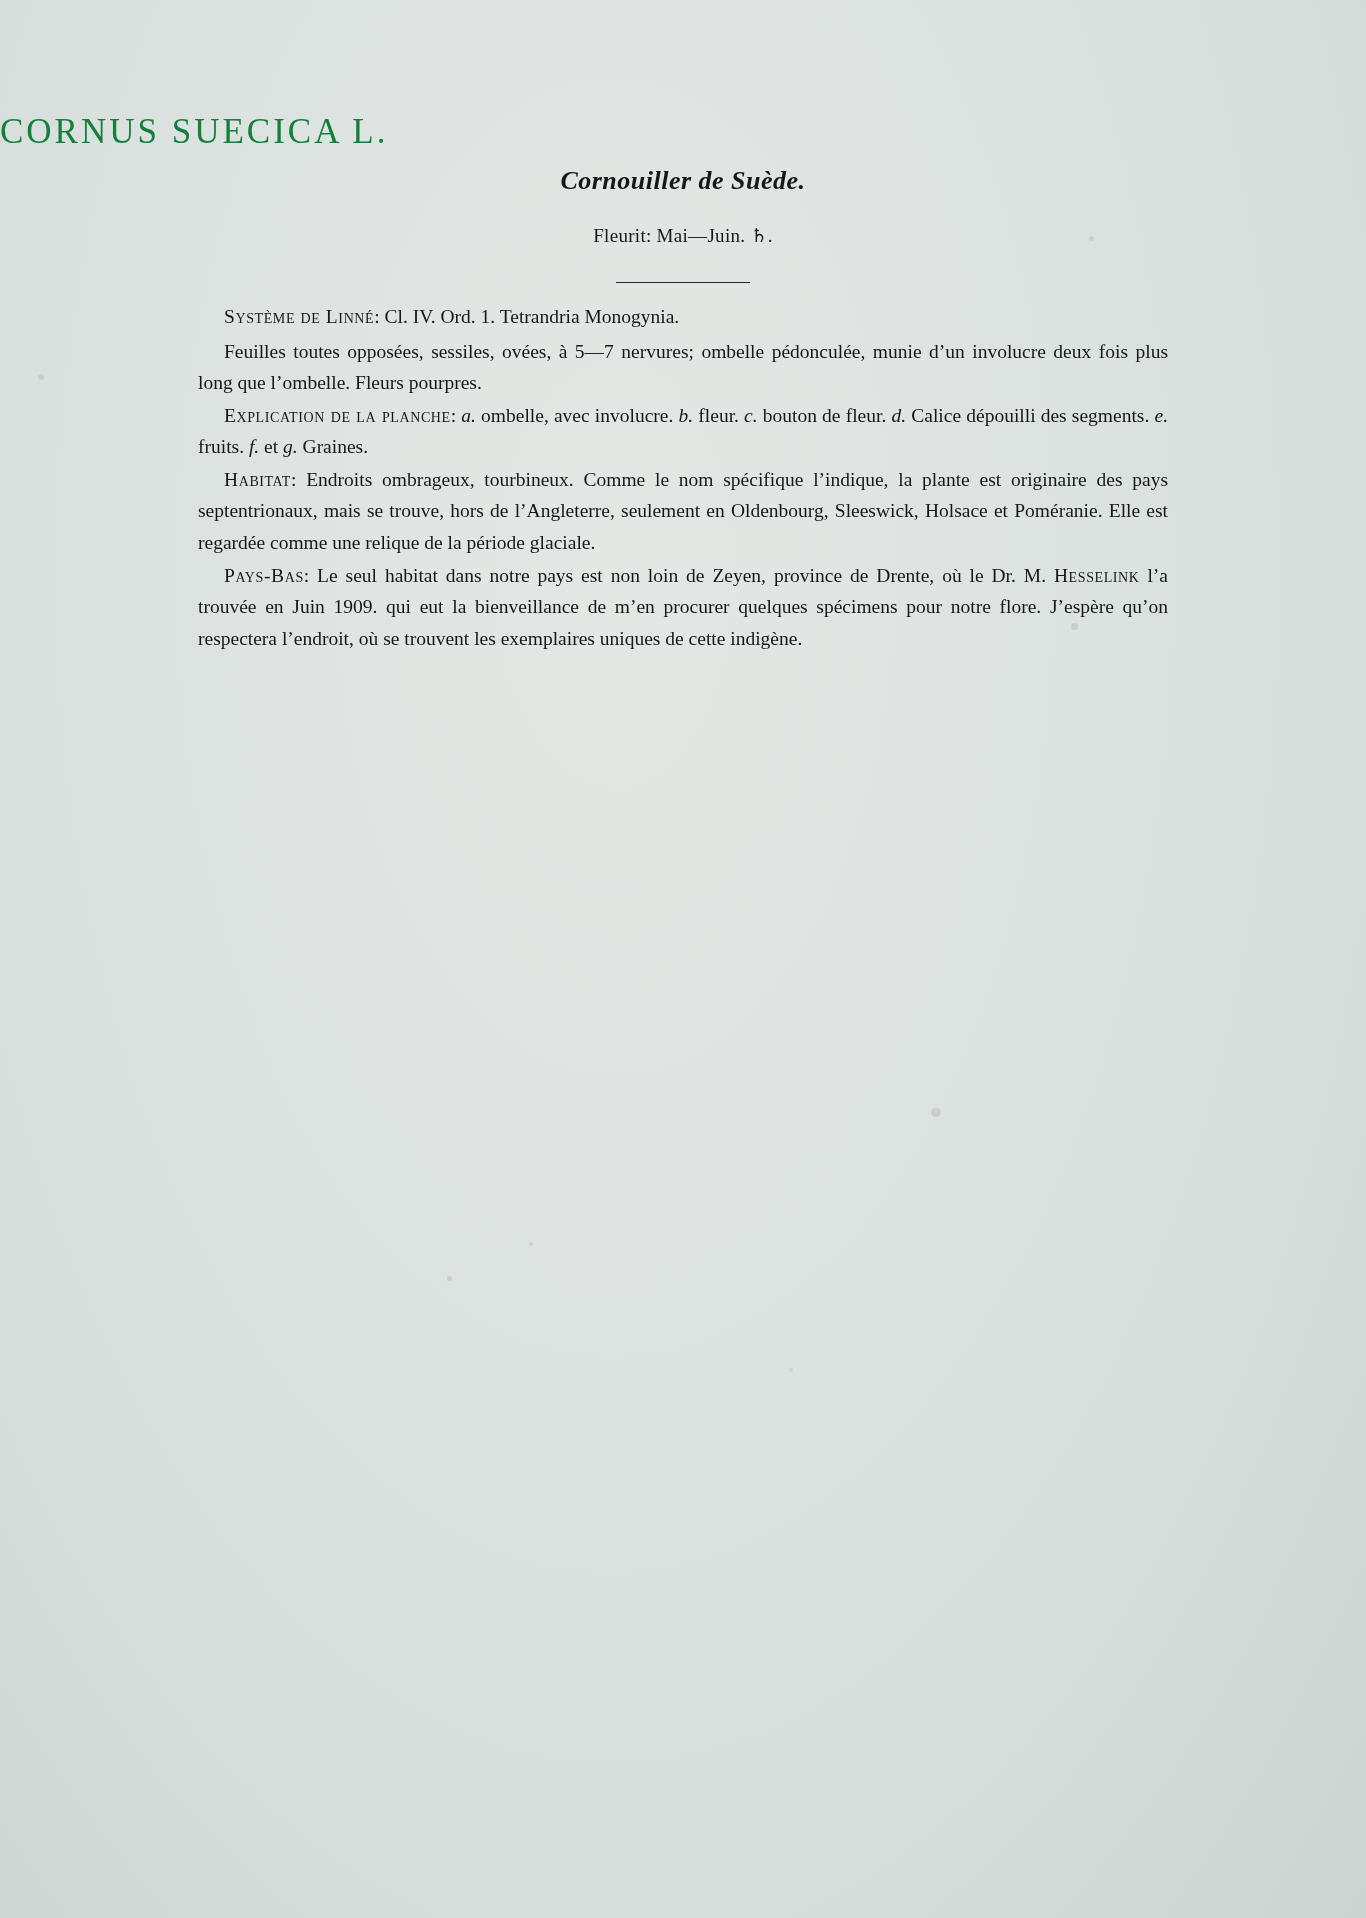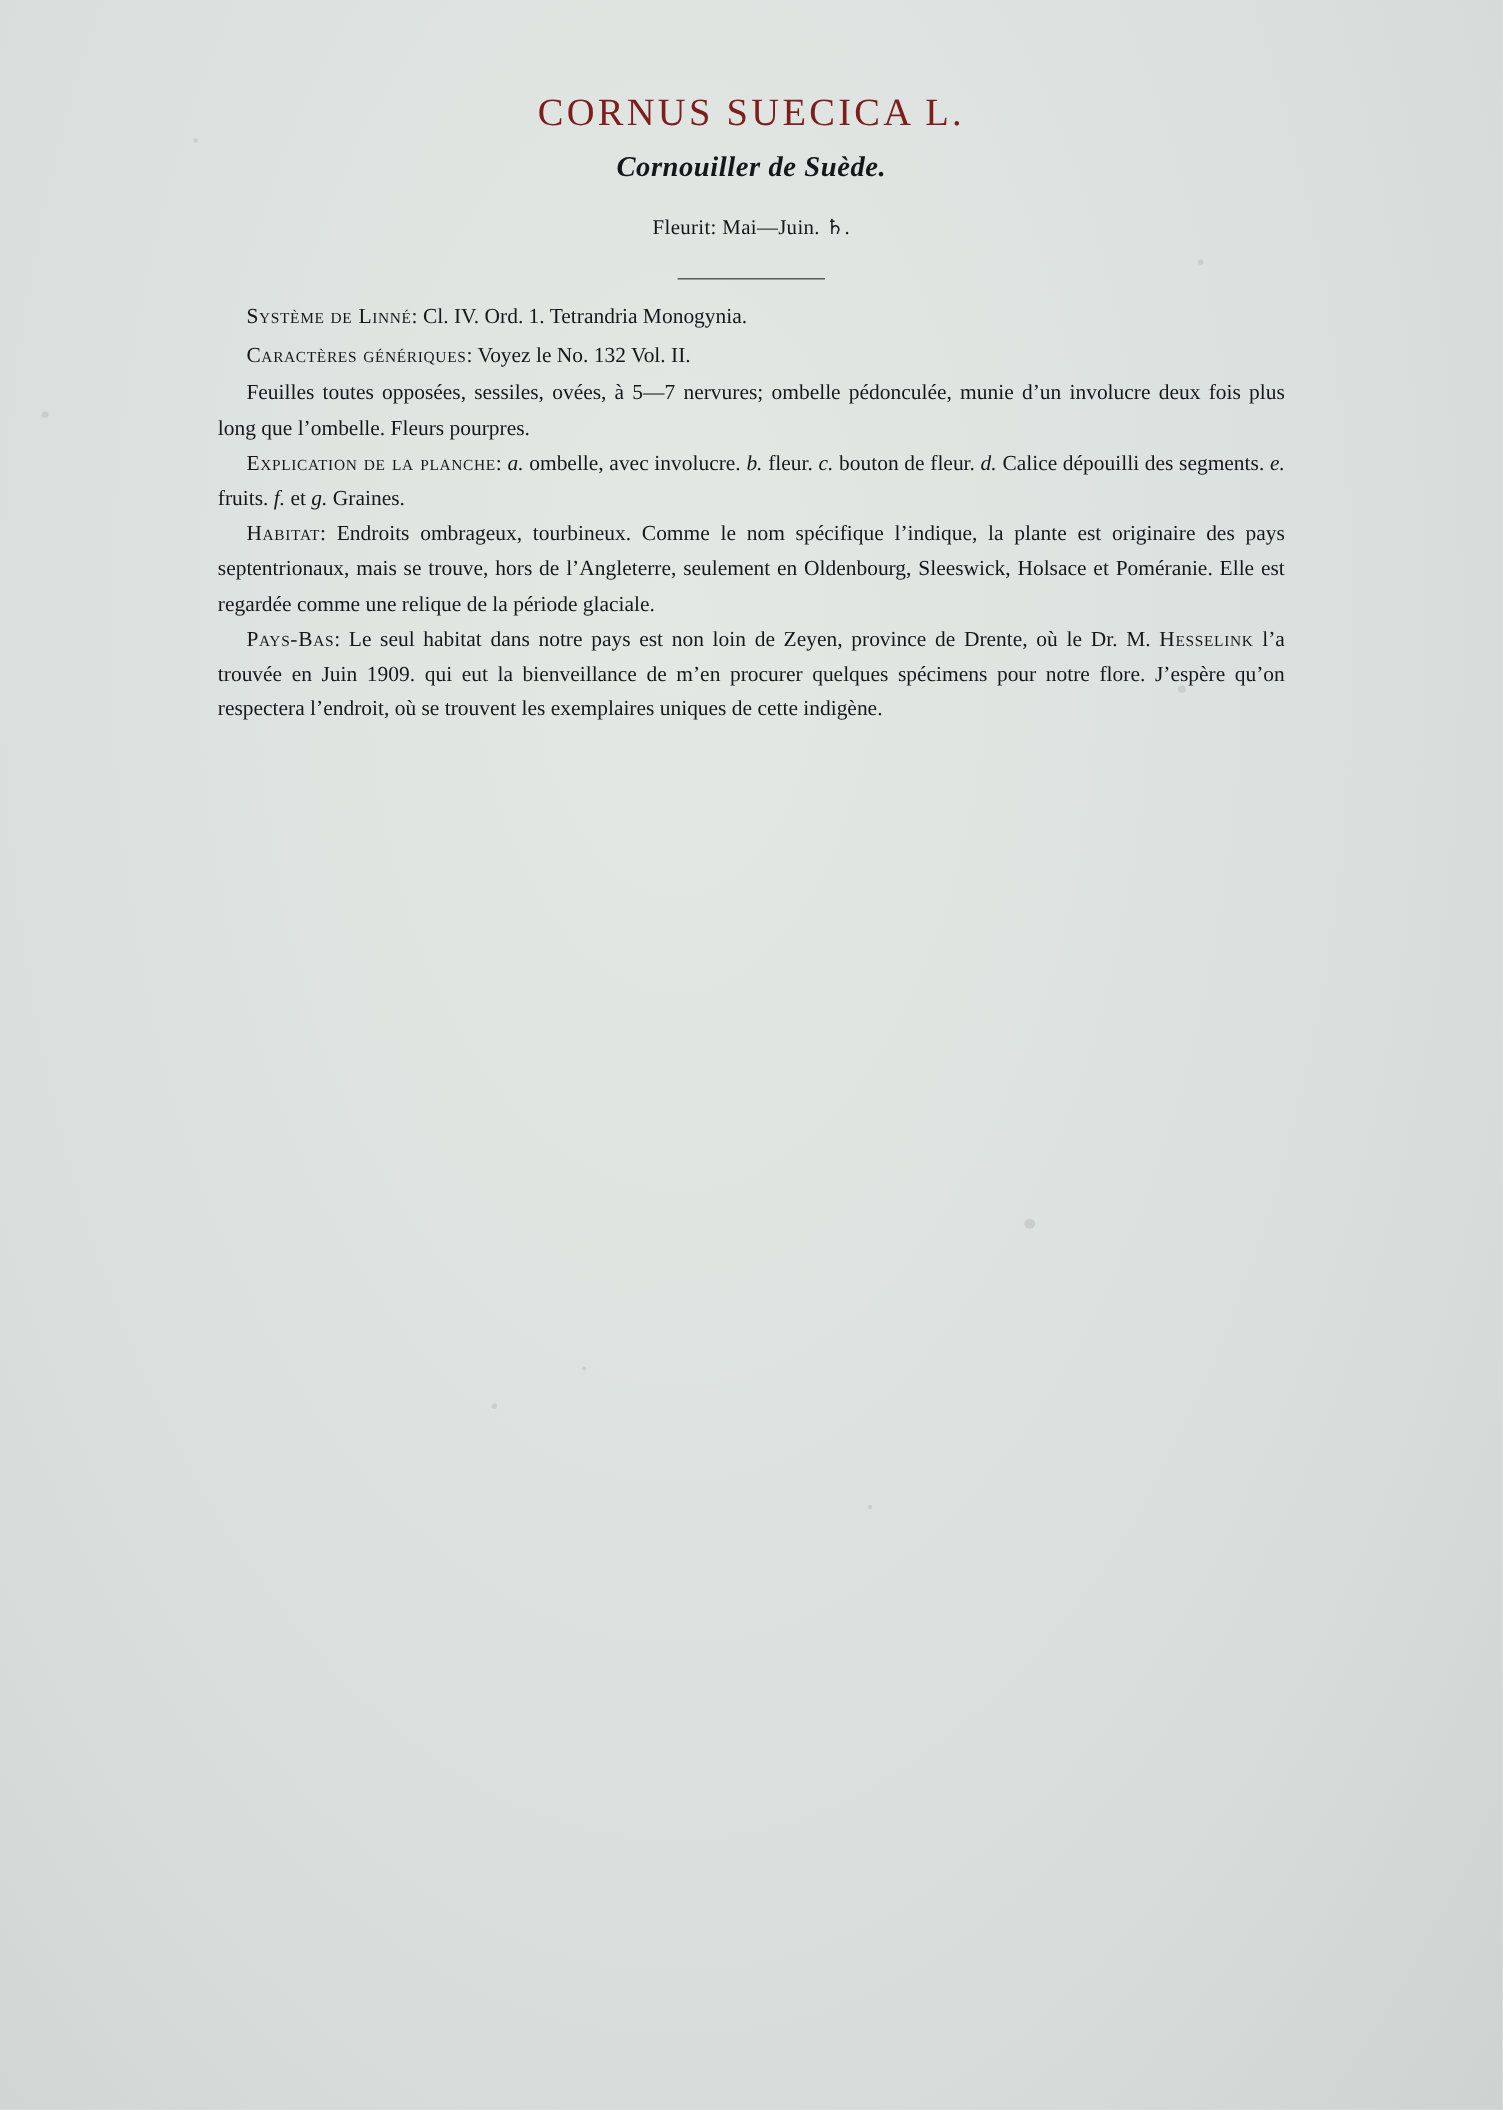--- a/index.html
+++ b/index.html
@@ -28,27 +28,27 @@
     background: #b9c0bd;
     opacity: .55;
   }
   .content {
     position: absolute;
     left: 0;
     top: 0;
     width: 1366px;
   }
   .title {
-    text-align: center;
+    text-align: left;
     font-size: 35px;
     letter-spacing: 3px;
     font-weight: normal;
     margin: 0;
-    padding-top: 83px;
-    color: #7f1d1d;
+    padding-top: 112px;
+    color: #15803d;
     font-family: "Liberation Serif", serif;
   }
   .subtitle {
     text-align: center;
     font-size: 26px;
     font-style: italic;
     font-weight: bold;
     margin: 14px 0 0 0;
     letter-spacing: .5px;
   }
@@ -115,23 +115,20 @@
     <span class="rule"></span>
   </div>
 
   <div class="body">
 
     <p class="line">
       <span class="sc">Système de Linné</span><span>: </span><span>Cl. IV. Ord. 1. Tetrandria Monogynia.</span>
     </p>
 
 
-    <p class="line">
-      <span class="sc">Caractères génériques</span><span>: </span><span>Voyez le No. 132 Vol. II.</span>
-    </p>
 
 
     <p class="para">Feuilles toutes opposées, sessiles, ovées, à 5—7 nervures; ombelle pédonculée, munie d’un involucre deux fois plus long que l’ombelle. Fleurs pourpres.</p>
 
     <p class="para">
       <span class="sc">Explication de la planche</span><span>: </span><span class="it">a.</span><span> ombelle, avec involucre. </span><span class="it">b.</span><span> fleur. </span><span class="it">c.</span><span> bouton de fleur. </span><span class="it">d.</span><span> Calice dépouilli des segments. </span><span class="it">e.</span><span> fruits. </span><span class="it">f.</span><span> et </span><span class="it">g.</span><span> Graines.</span>
     </p>
 
     <p class="para">
       <span class="sc">Habitat</span><span>: </span><span>Endroits ombrageux, tourbineux. Comme le nom spécifique l’indique, la plante est originaire des pays septentrionaux, mais se trouve, hors de l’Angleterre, seulement en Oldenbourg, Sleeswick, Holsace et Poméranie. Elle est regardée comme une relique de la période glaciale.</span>

